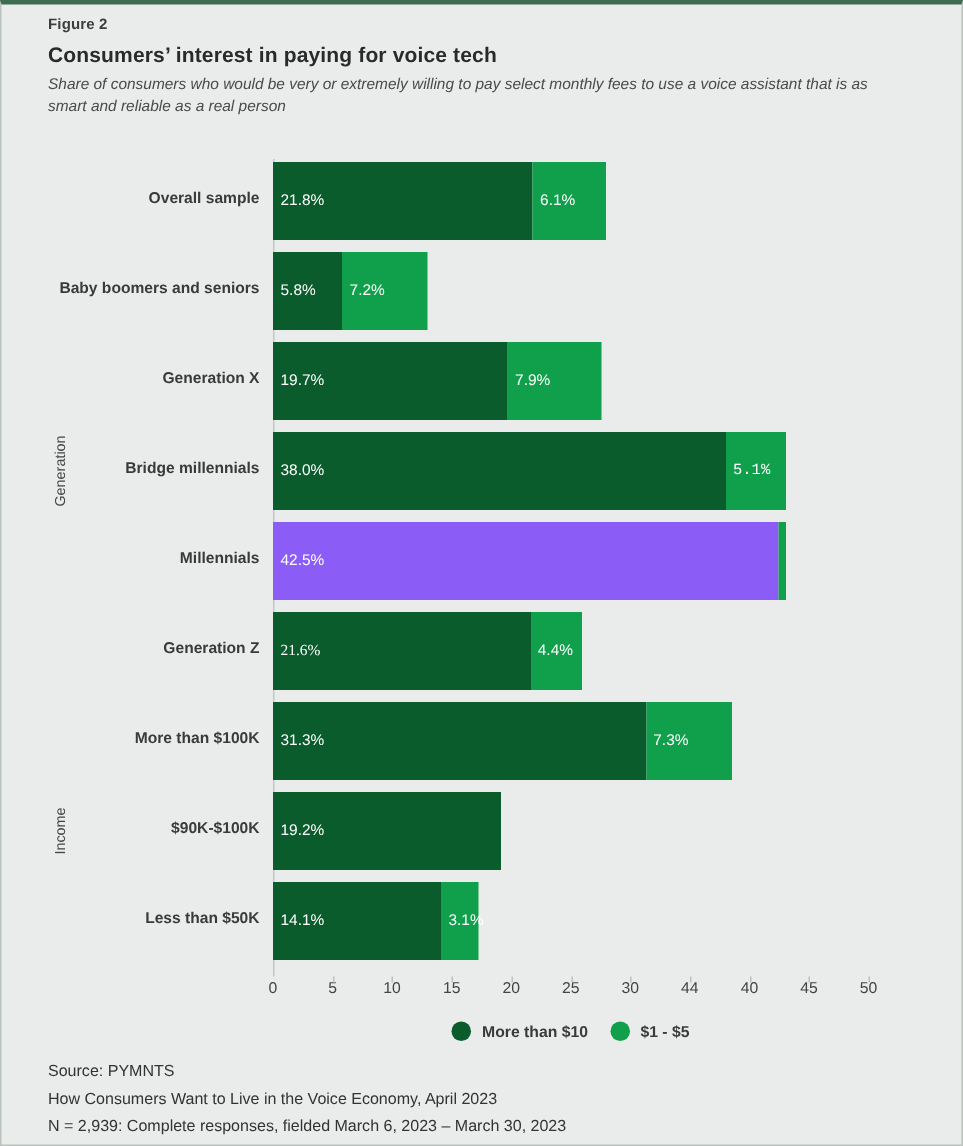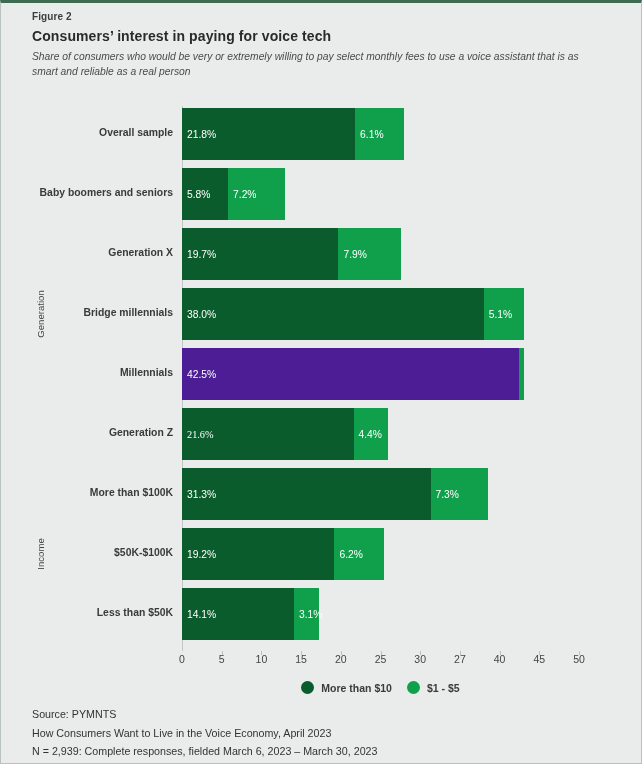--- a/index.html
+++ b/index.html
@@ -183,21 +183,21 @@
       <div class="ticklabel" style="left: 260.4px;">10</div>
       <div class="tickmark" style="left: 260.4px;"></div>
       <div class="ticklabel" style="left: 300.1px;">15</div>
       <div class="tickmark" style="left: 300.1px;"></div>
       <div class="ticklabel" style="left: 339.8px;">20</div>
       <div class="tickmark" style="left: 339.8px;"></div>
       <div class="ticklabel" style="left: 379.5px;">25</div>
       <div class="tickmark" style="left: 379.5px;"></div>
       <div class="ticklabel" style="left: 419.2px;">30</div>
       <div class="tickmark" style="left: 419.2px;"></div>
-      <div class="ticklabel" style="left: 458.9px;">27</div>
+      <div class="ticklabel" style="left: 458.9px;">44</div>
       <div class="tickmark" style="left: 458.9px;"></div>
       <div class="ticklabel" style="left: 498.6px;">40</div>
       <div class="tickmark" style="left: 498.6px;"></div>
       <div class="ticklabel" style="left: 538.3px;">45</div>
       <div class="tickmark" style="left: 538.3px;"></div>
       <div class="ticklabel" style="left: 578px;">50</div>
       <div class="tickmark" style="left: 578px;"></div>
       <div class="bar-row" style="top: 105px; height: 52px; width: 397px;">
         <div class="seg" style="left: 0px; width: 173.092px; background: rgb(10, 92, 44);">
           <span class="seg-label">21.8%</span>
@@ -228,29 +228,29 @@
           <span class="seg-label">7.9%</span>
         </div>
       </div>
       <div class="cat-label-wrap" style="top: 225px; height: 52px;">
         <div class="cat-label" style="top: 19px;">Generation X</div>
       </div>
       <div class="bar-row" style="top: 285px; height: 52px; width: 397px;">
         <div class="seg" style="left: 0px; width: 301.72px; background: rgb(10, 92, 44);">
           <span class="seg-label">38.0%</span>
         </div>
-        <div class="seg" style="left: 301.72px; width: 40.494px; background: rgb(16, 160, 75);">
+        <div class="seg" style="left: 301.72px; width: 40.494px; background: rgb(16, 160, 75); font-family: Liberation Mono, monospace;">
           <span class="seg-label">5.1%</span>
         </div>
       </div>
       <div class="cat-label-wrap" style="top: 285px; height: 52px;">
         <div class="cat-label" style="top: 19px;">Bridge millennials</div>
       </div>
       <div class="bar-row" style="top: 345px; height: 52px; width: 397px;">
-        <div class="seg" style="left: 0px; width: 337.45px; background: #4c1d95;">
+        <div class="seg" style="left: 0px; width: 337.45px; background: #8b5cf6;">
           <span class="seg-label">42.5%</span>
         </div>
         <div class="seg" style="left: 337.45px; width: 4.764px; background: rgb(16, 160, 75);"></div>
       </div>
       <div class="cat-label-wrap" style="top: 345px; height: 52px;">
         <div class="cat-label" style="top: 19px;">Millennials</div>
       </div>
       <div class="bar-row" style="top: 405px; height: 52px; width: 397px;">
         <div class="seg" style="left: 0px; width: 171.504px; background: rgb(10, 92, 44); font-family: Liberation Serif, serif;">
           <span class="seg-label">21.6%</span>
@@ -270,26 +270,23 @@
           <span class="seg-label">7.3%</span>
         </div>
       </div>
       <div class="cat-label-wrap" style="top: 465px; height: 52px;">
         <div class="cat-label" style="top: 19px;">More than $100K</div>
       </div>
       <div class="bar-row" style="top: 525px; height: 52px; width: 397px;">
         <div class="seg" style="left: 0px; width: 152.448px; background: rgb(10, 92, 44);">
           <span class="seg-label">19.2%</span>
         </div>
-        <div class="seg" style="left: 152.448px; width: 49.228px; background: rgb(16, 160, 75);">
-          <span class="seg-label">6.2%</span>
-        </div>
       </div>
       <div class="cat-label-wrap" style="top: 525px; height: 52px;">
-        <div class="cat-label" style="top: 19px;">$50K-$100K</div>
+        <div class="cat-label" style="top: 19px;">$90K-$100K</div>
       </div>
       <div class="bar-row" style="top: 585px; height: 52px; width: 397px;">
         <div class="seg" style="left: 0px; width: 111.954px; background: rgb(10, 92, 44);">
           <span class="seg-label">14.1%</span>
         </div>
         <div class="seg" style="left: 111.954px; width: 24.614px; background: rgb(16, 160, 75);">
           <span class="seg-label">3.1%</span>
         </div>
       </div>
       <div class="cat-label-wrap" style="top: 585px; height: 52px;">

